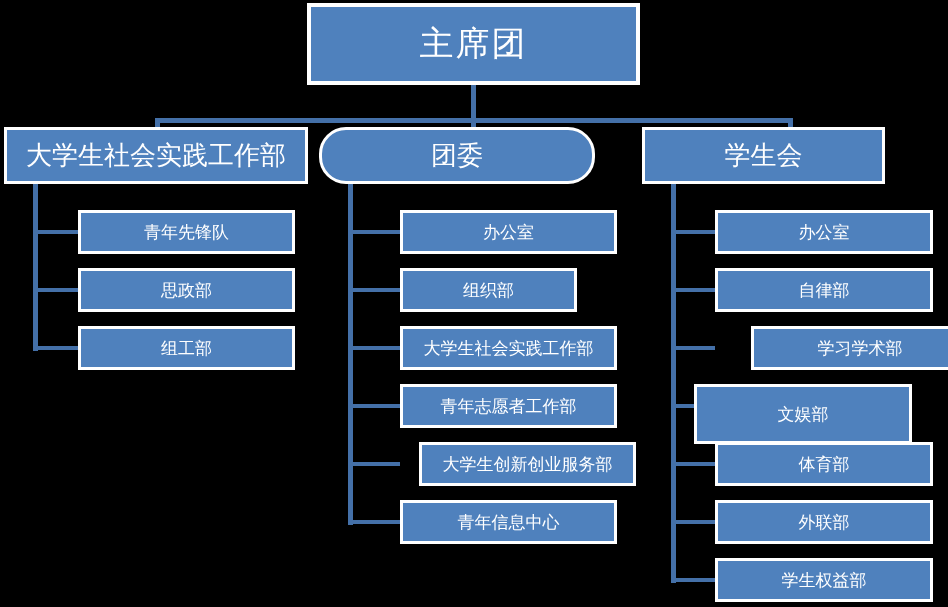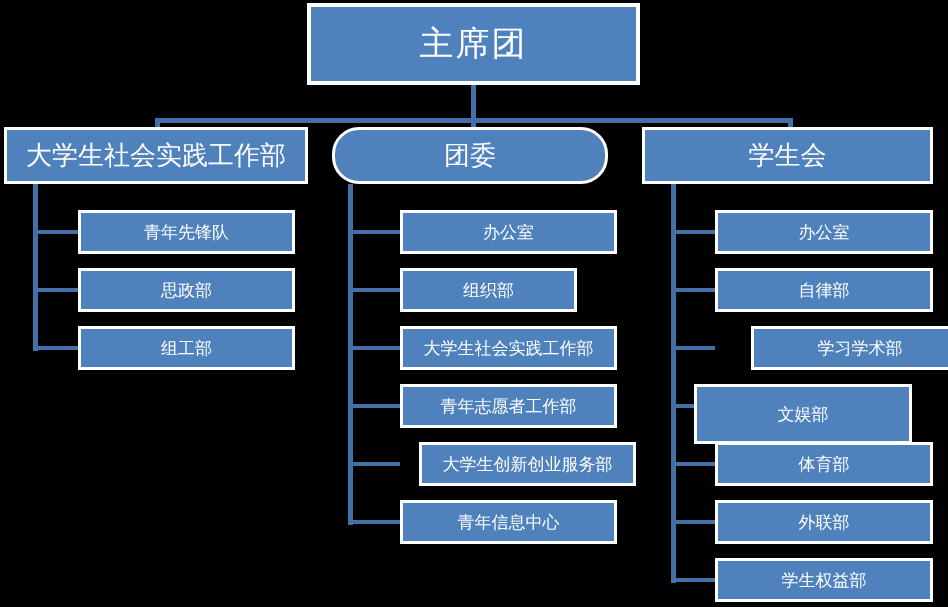--- a/index.html
+++ b/index.html
@@ -40,35 +40,35 @@
     <div class="line" style="left: 471px; top: 118px; width: 5px; height: 11px;"></div>
     <div class="line" style="left: 788px; top: 118px; width: 5px; height: 11px;"></div>
     <div class="node lvl2" style="left: 4px; top: 127px; width: 304px; height: 57px;">大学生社会实践工作部</div>
     <div class="line" style="left: 33px; top: 184px; width: 5px; height: 167px;"></div>
     <div class="line" style="left: 33px; top: 230px; width: 45px; height: 4px;"></div>
     <div class="node lvl3" style="left: 78px; top: 210px; width: 217px; height: 44px;">青年先锋队</div>
     <div class="line" style="left: 33px; top: 288px; width: 45px; height: 4px;"></div>
     <div class="node lvl3" style="left: 78px; top: 268px; width: 217px; height: 44px;">思政部</div>
     <div class="line" style="left: 33px; top: 346px; width: 45px; height: 4px;"></div>
     <div class="node lvl3" style="left: 78px; top: 326px; width: 217px; height: 44px;">组工部</div>
-    <div class="node lvl2" style="left: 332px; top: 127px; width: 276px; height: 57px; border-radius: 27px;">团委</div>
+    <div class="node lvl2" style="left: 319px; top: 127px; width: 276px; height: 57px; border-radius: 27px;">团委</div>
     <div class="line" style="left: 348px; top: 184px; width: 5px; height: 341px;"></div>
     <div class="line" style="left: 348px; top: 230px; width: 52px; height: 4px;"></div>
     <div class="node lvl3" style="left: 400px; top: 210px; width: 217px; height: 44px;">办公室</div>
     <div class="line" style="left: 348px; top: 288px; width: 52px; height: 4px;"></div>
     <div class="node lvl3" style="left: 400px; top: 268px; width: 177px; height: 44px;">组织部</div>
     <div class="line" style="left: 348px; top: 346px; width: 52px; height: 4px;"></div>
     <div class="node lvl3" style="left: 400px; top: 326px; width: 217px; height: 44px;">大学生社会实践工作部</div>
     <div class="line" style="left: 348px; top: 404px; width: 52px; height: 4px;"></div>
     <div class="node lvl3" style="left: 400px; top: 384px; width: 217px; height: 44px;">青年志愿者工作部</div>
     <div class="line" style="left: 348px; top: 462px; width: 52px; height: 4px;"></div>
     <div class="node lvl3" style="left: 400px; top: 442px; width: 217px; height: 44px; margin-left: 19px;">大学生创新创业服务部</div>
     <div class="line" style="left: 348px; top: 520px; width: 52px; height: 4px;"></div>
     <div class="node lvl3" style="left: 400px; top: 500px; width: 217px; height: 44px;">青年信息中心</div>
-    <div class="node lvl2" style="left: 642px; top: 127px; width: 291px; height: 57px;">学生会</div>
+    <div class="node lvl2" style="left: 642px; top: 127px; width: 243px; height: 57px;">学生会</div>
     <div class="line" style="left: 671px; top: 184px; width: 5px; height: 399px;"></div>
     <div class="line" style="left: 671px; top: 230px; width: 44px; height: 4px;"></div>
     <div class="node lvl3" style="left: 715px; top: 210px; width: 218px; height: 44px;">办公室</div>
     <div class="line" style="left: 671px; top: 288px; width: 44px; height: 4px;"></div>
     <div class="node lvl3" style="left: 715px; top: 268px; width: 218px; height: 44px;">自律部</div>
     <div class="line" style="left: 671px; top: 346px; width: 44px; height: 4px;"></div>
     <div class="node lvl3" style="left: 751px; top: 326px; width: 218px; height: 44px;">学习学术部</div>
     <div class="line" style="left: 671px; top: 404px; width: 44px; height: 4px;"></div>
     <div class="node lvl3" style="left: 694px; top: 384px; width: 218px; height: 60px;">文娱部</div>
     <div class="line" style="left: 671px; top: 462px; width: 44px; height: 4px;"></div>

